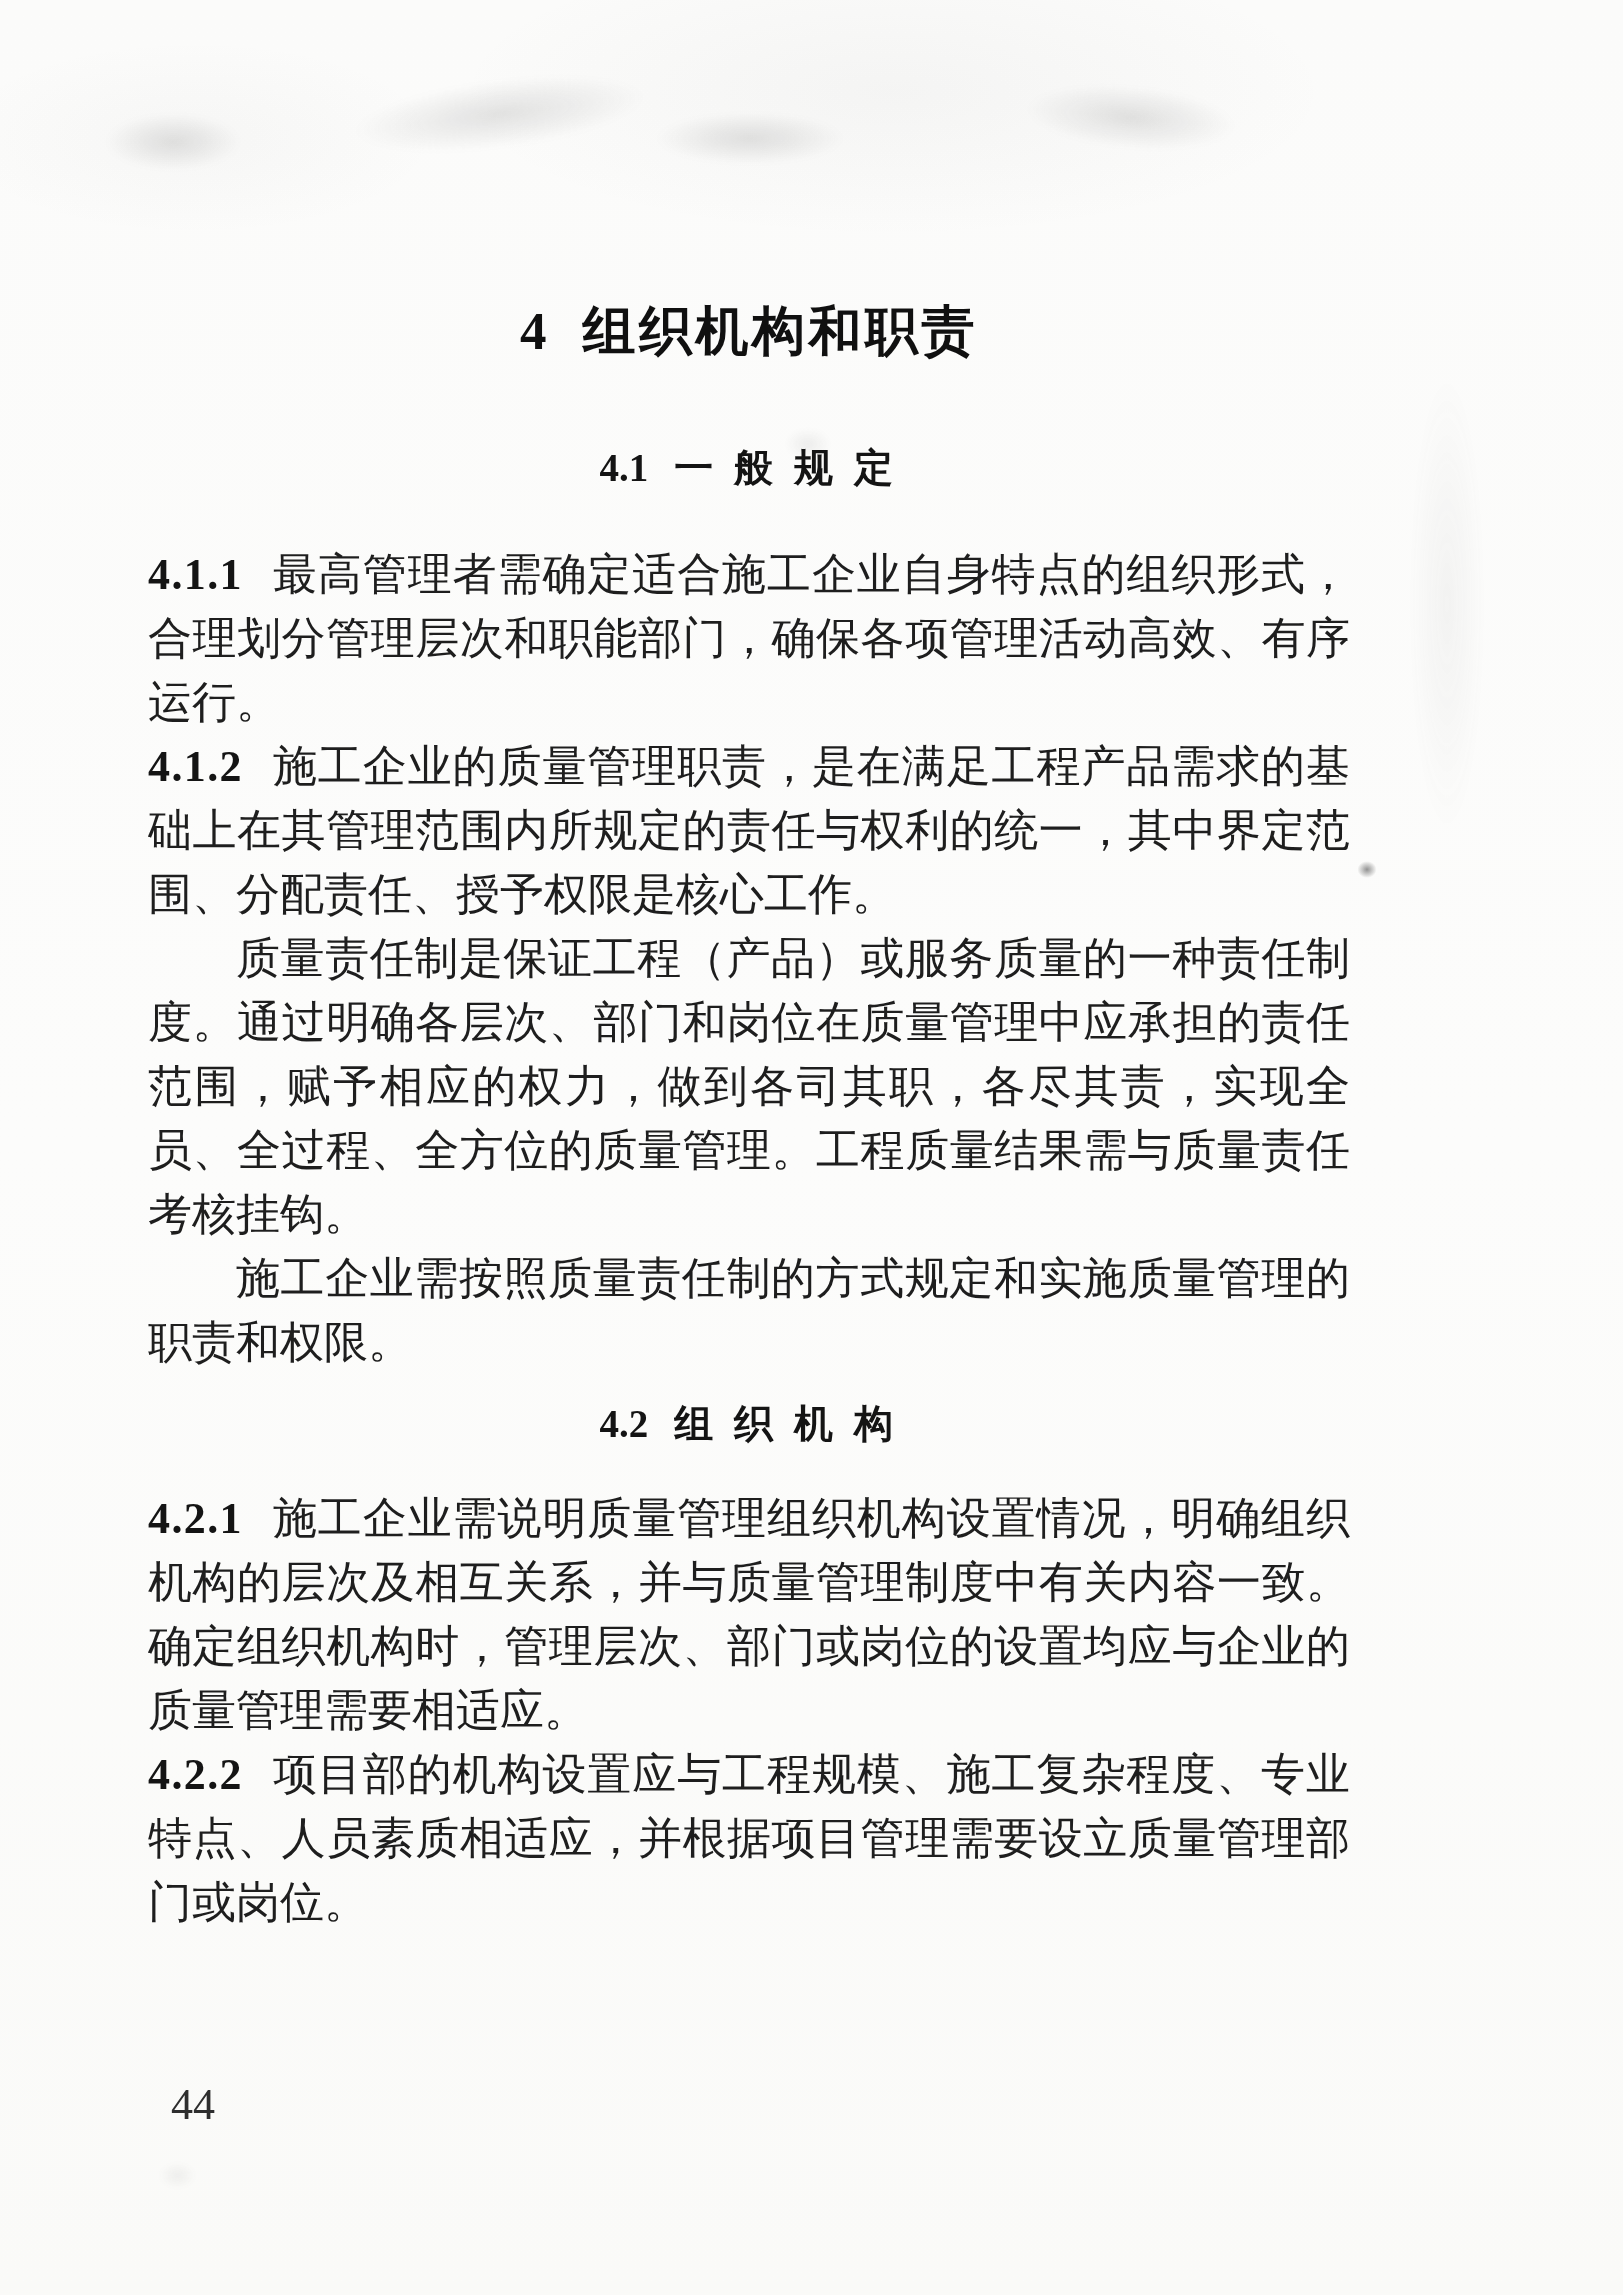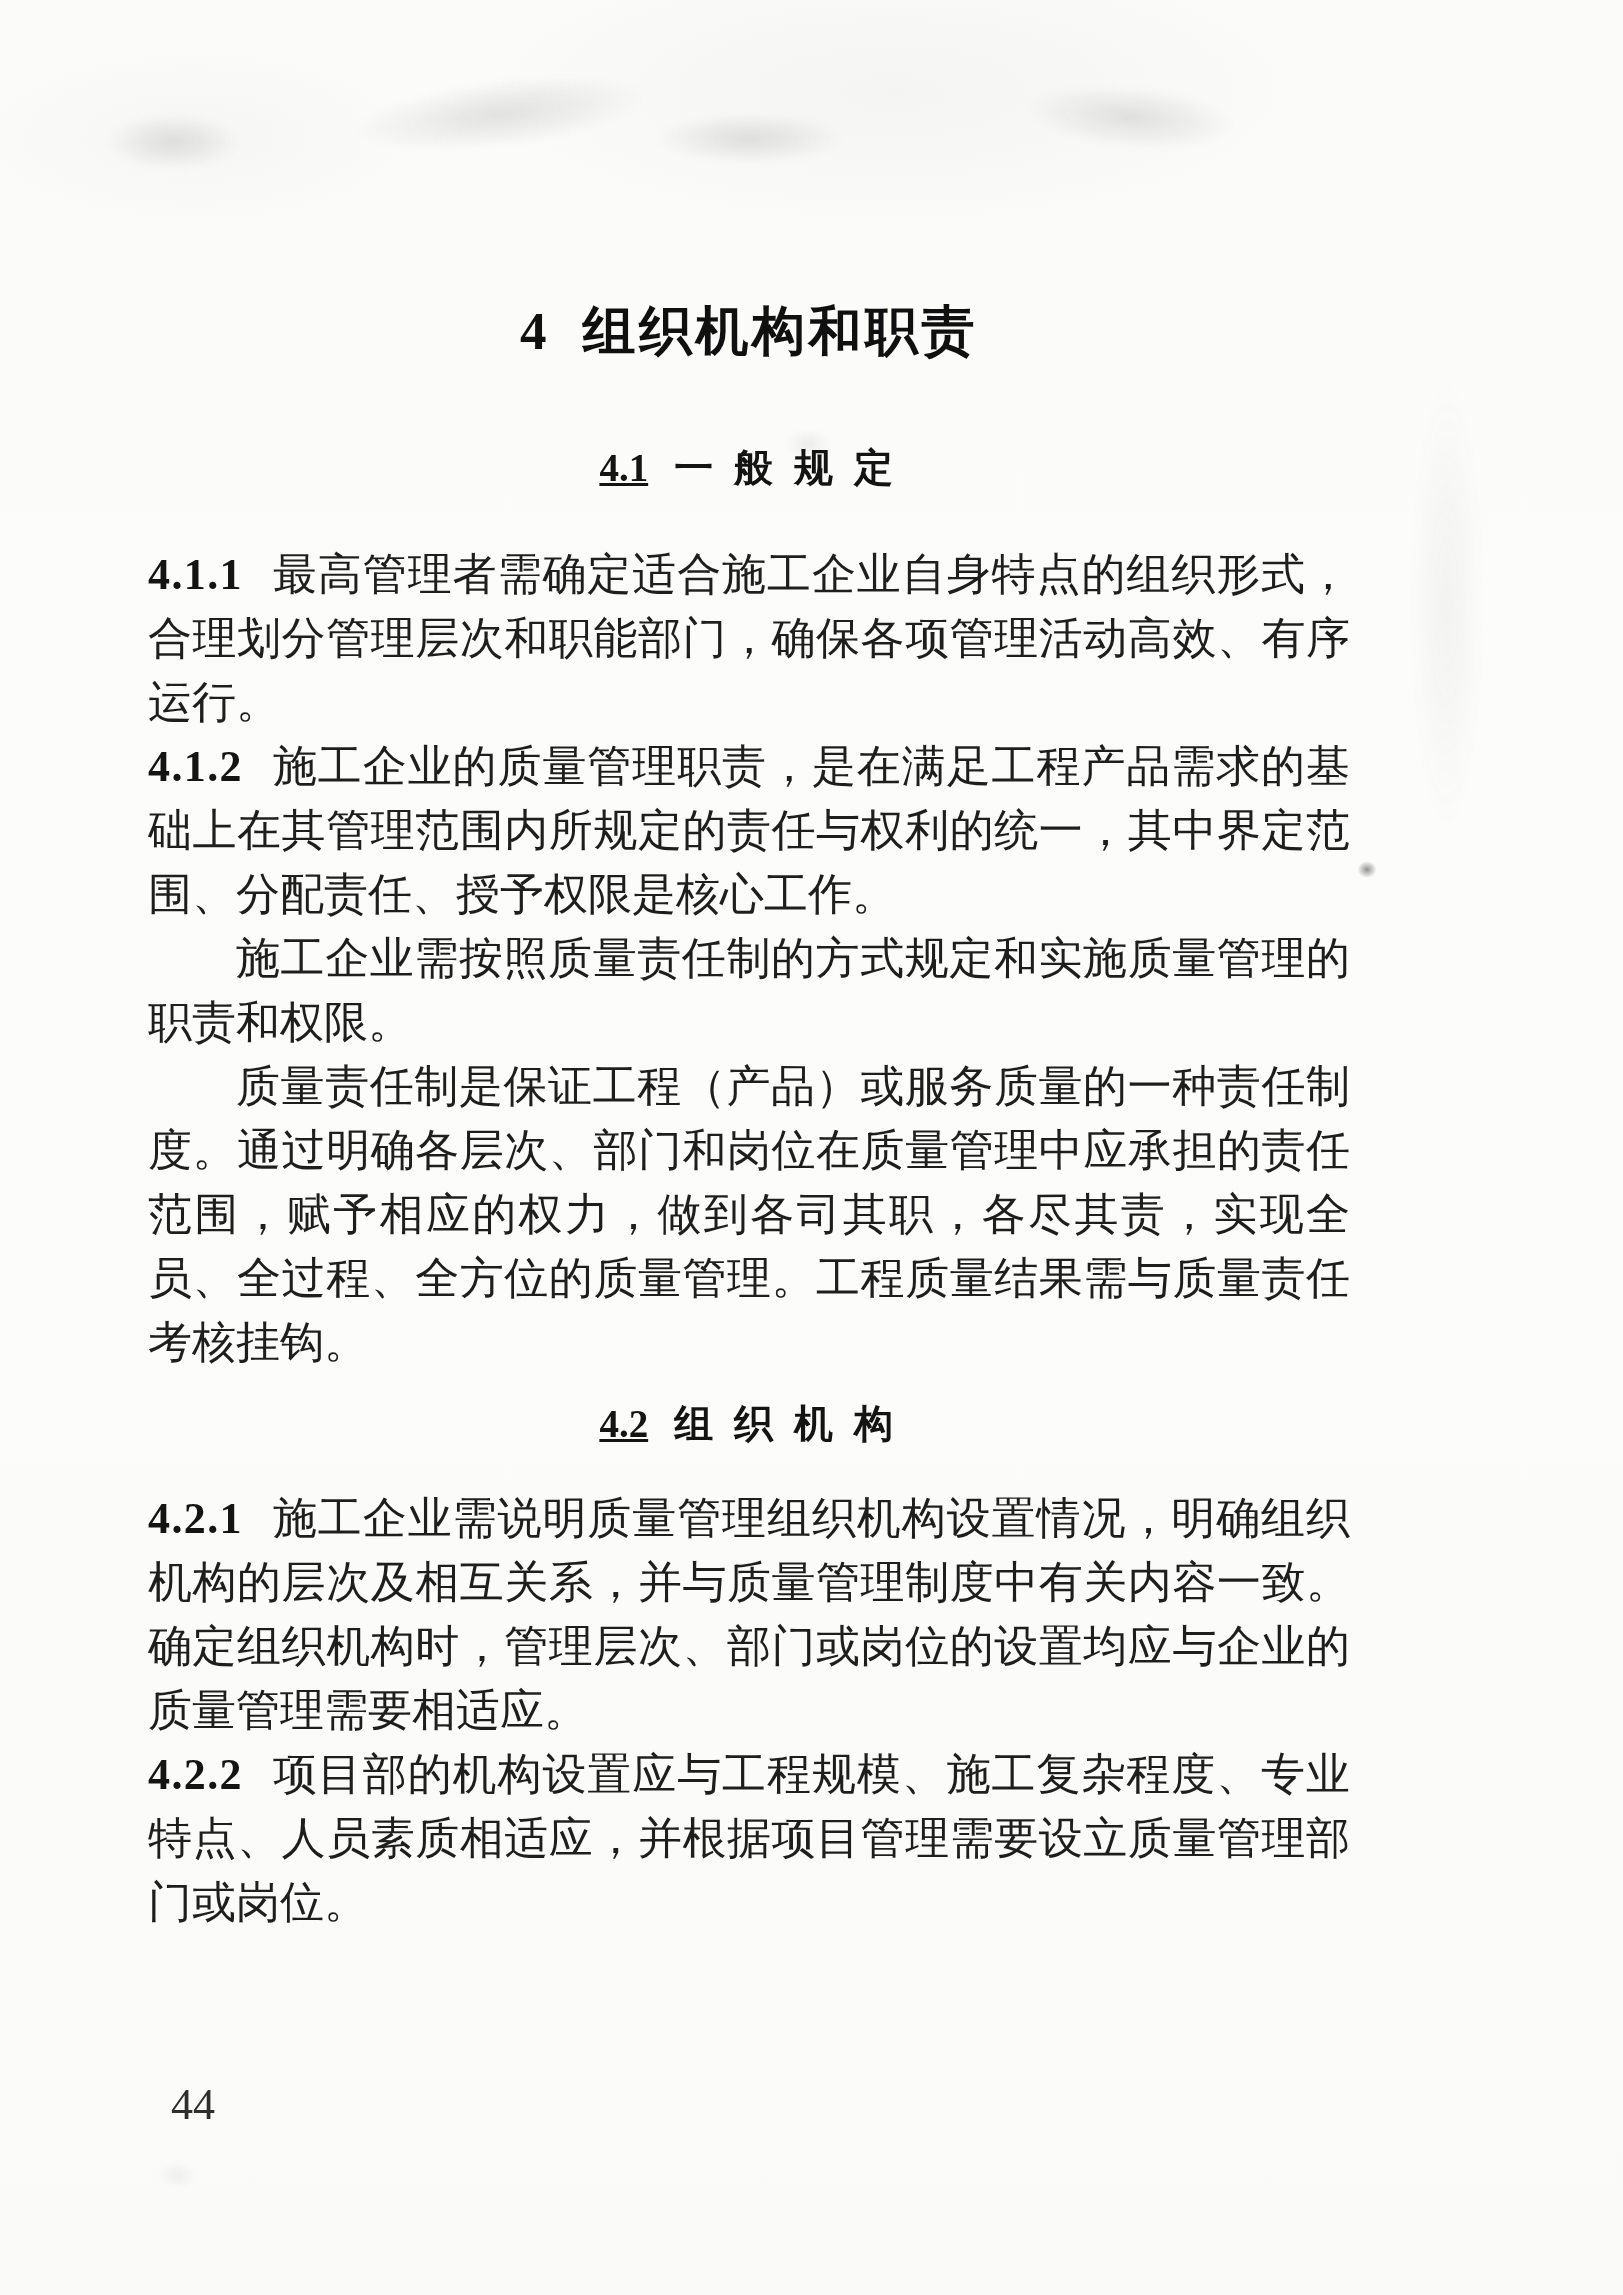--- a/index.html
+++ b/index.html
@@ -57,21 +57,20 @@
     font-weight: 700;
     text-align: center;
     color: #141414;
   }
   h2.sec.later {
     margin-top: 29px;
     margin-bottom: 44px;
   }
   h2.sec .h-num {
     margin-right: 26px;
-    text-decoration: underline;
   }
   h2.sec .h-text {
     letter-spacing: 5.6px;
   }
   p.body-par {
     margin: 0;
     font-size: 44px;
     line-height: 64px;
     text-align: justify;
     text-align-last: left;
@@ -114,23 +113,23 @@
 <div class="content">
 
   <h1 class="chapter"><span class="t-num">4</span><span class="t-text">组织机构和职责</span></h1>
 
   <h2 class="sec"><span class="h-num">4.1</span><span class="h-text">一 般 规 定</span></h2>
 
   <p class="body-par"><span class="c-num">4.1.1</span><span class="c-text">最高管理者需确定适合施工企业自身特点的组织形式，合理划分管理层次和职能部门，确保各项管理活动高效、有序运行。</span></p>
 
   <p class="body-par"><span class="c-num">4.1.2</span><span class="c-text">施工企业的质量管理职责，是在满足工程产品需求的基础上在其管理范围内所规定的责任与权利的统一，其中界定范围、分配责任、授予权限是核心工作。</span></p>
 
+  <p class="body-par indent"><span class="c-text">质量责任制是保证工程（产品）或服务质量的一种责任制度。通过明确各层次、部门和岗位在质量管理中应承担的责任范围，赋予相应的权力，做到各司其职，各尽其责，实现全员、全过程、全方位的质量管理。工程质量结果需与质量责任考核挂钩。</span></p>
+
   <p class="body-par indent"><span class="c-text">施工企业需按照质量责任制的方式规定和实施质量管理的职责和权限。</span></p>
-
-  <p class="body-par indent"><span class="c-text">质量责任制是保证工程（产品）或服务质量的一种责任制度。通过明确各层次、部门和岗位在质量管理中应承担的责任范围，赋予相应的权力，做到各司其职，各尽其责，实现全员、全过程、全方位的质量管理。工程质量结果需与质量责任考核挂钩。</span></p>
 
   <h2 class="sec later"><span class="h-num">4.2</span><span class="h-text">组 织 机 构</span></h2>
 
   <p class="body-par"><span class="c-num">4.2.1</span><span class="c-text">施工企业需说明质量管理组织机构设置情况，明确组织机构的层次及相互关系，并与质量管理制度中有关内容一致。确定组织机构时，管理层次、部门或岗位的设置均应与企业的质量管理需要相适应。</span></p>
 
 
   <p class="body-par"><span class="c-num">4.2.2</span><span class="c-text">项目部的机构设置应与工程规模、施工复杂程度、专业特点、人员素质相适应，并根据项目管理需要设立质量管理部门或岗位。</span></p>
 
 </div>
 

